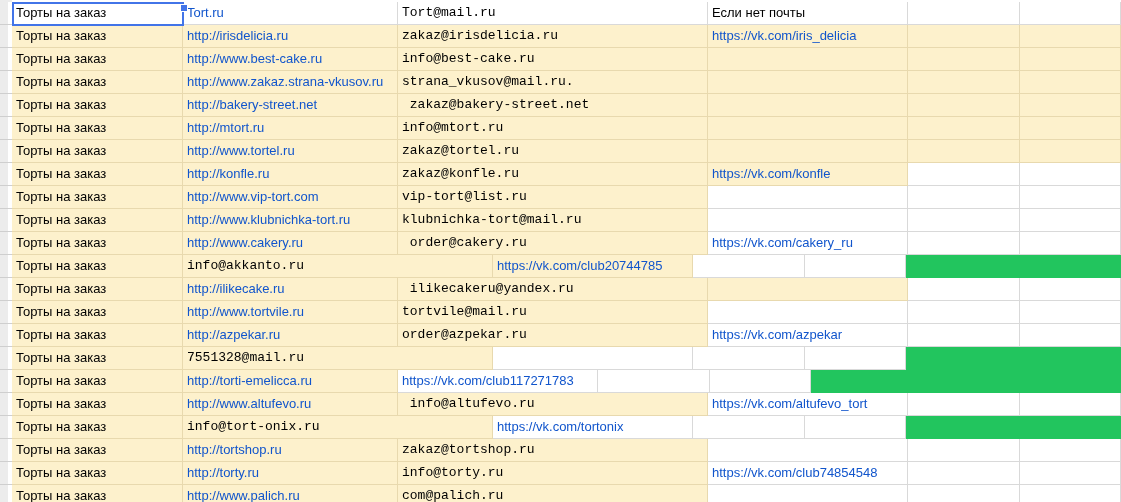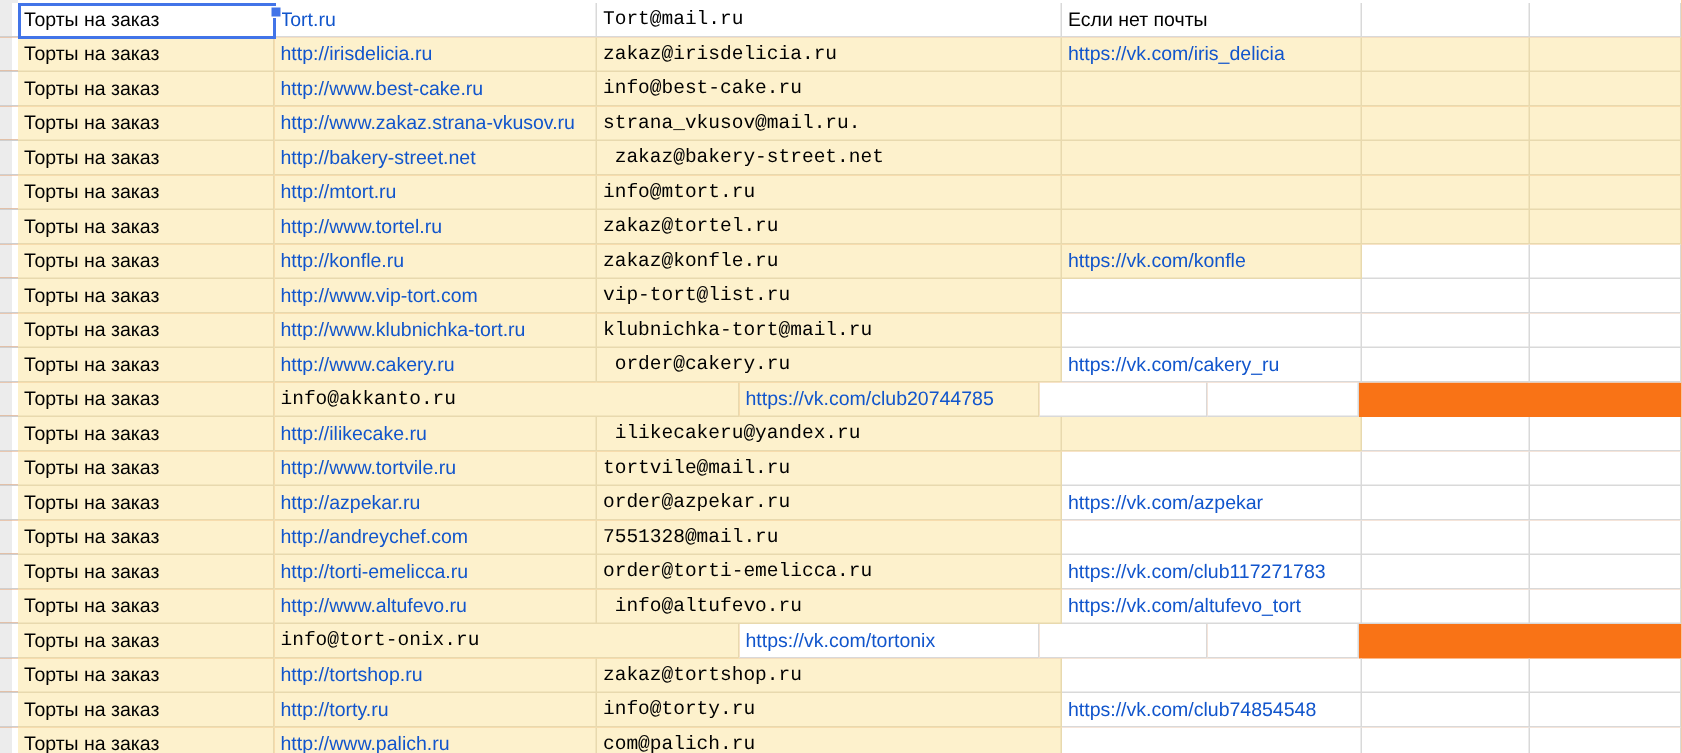--- a/index.html
+++ b/index.html
@@ -1,20 +1,20 @@
 <!DOCTYPE html>
 <html><head>
 <meta charset="utf-8">
 <style>
   html,body{margin:0;padding:0;background:#fff;}
   #screen{
     position:relative;
     width:1121px;height:502px;
     overflow:hidden;
-    background:#f97316;
+    background:#22c55e;
     font-family:"Liberation Sans", sans-serif;
     font-size:13px;
     color:#000;
   }
   .topstrip{position:absolute;top:0;left:0;width:1121px;height:2px;background:#fff;}
   .topstrip .hdrpart{position:absolute;left:0;top:0;width:12px;height:2px;background:#ececec;}
   .sheet{position:absolute;top:2px;left:0;}
   .row{display:flex;height:23px;}
   .cell{
     box-sizing:border-box;
@@ -193,31 +193,29 @@
           <div class="cell c-a hl">Торты на заказ</div>
           <div class="cell c-b hl"><span class="link">http://azpekar.ru</span></div>
           <div class="cell c-c hl">order@azpekar.ru</div>
           <div class="cell c-d"><span class="link">https://vk.com/azpekar</span></div>
           <div class="cell c-e"></div>
           <div class="cell c-f"></div>
         </div>
         <div class="row">
           <div class="rowhdr"></div>
           <div class="cell c-a hl">Торты на заказ</div>
-          <div class="cell c-b hl"><span class="link">http://andreychef.com</span></div>
           <div class="cell c-c hl">7551328@mail.ru</div>
           <div class="cell c-d"></div>
           <div class="cell c-e"></div>
           <div class="cell c-f"></div>
         </div>
         <div class="row">
           <div class="rowhdr"></div>
           <div class="cell c-a hl">Торты на заказ</div>
           <div class="cell c-b hl"><span class="link">http://torti-emelicca.ru</span></div>
-          <div class="cell c-c hl">order@torti-emelicca.ru</div>
           <div class="cell c-d"><span class="link">https://vk.com/club117271783</span></div>
           <div class="cell c-e"></div>
           <div class="cell c-f"></div>
         </div>
         <div class="row">
           <div class="rowhdr"></div>
           <div class="cell c-a hl">Торты на заказ</div>
           <div class="cell c-b hl"><span class="link">http://www.altufevo.ru</span></div>
           <div class="cell c-c hl"> info@altufevo.ru</div>
           <div class="cell c-d"><span class="link">https://vk.com/altufevo_tort</span></div>

